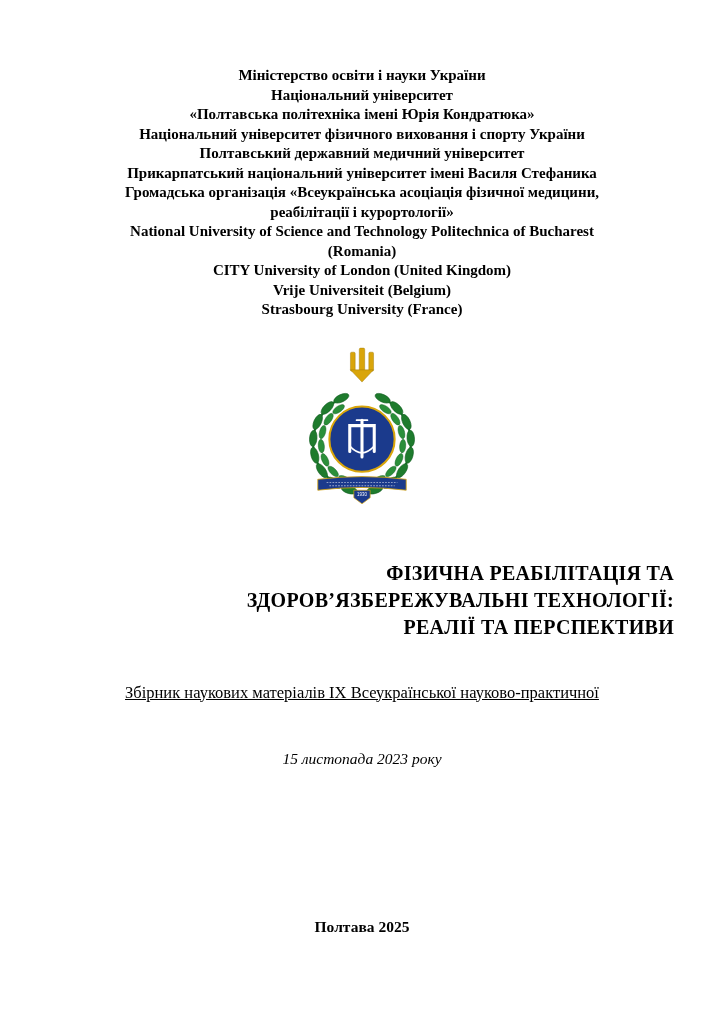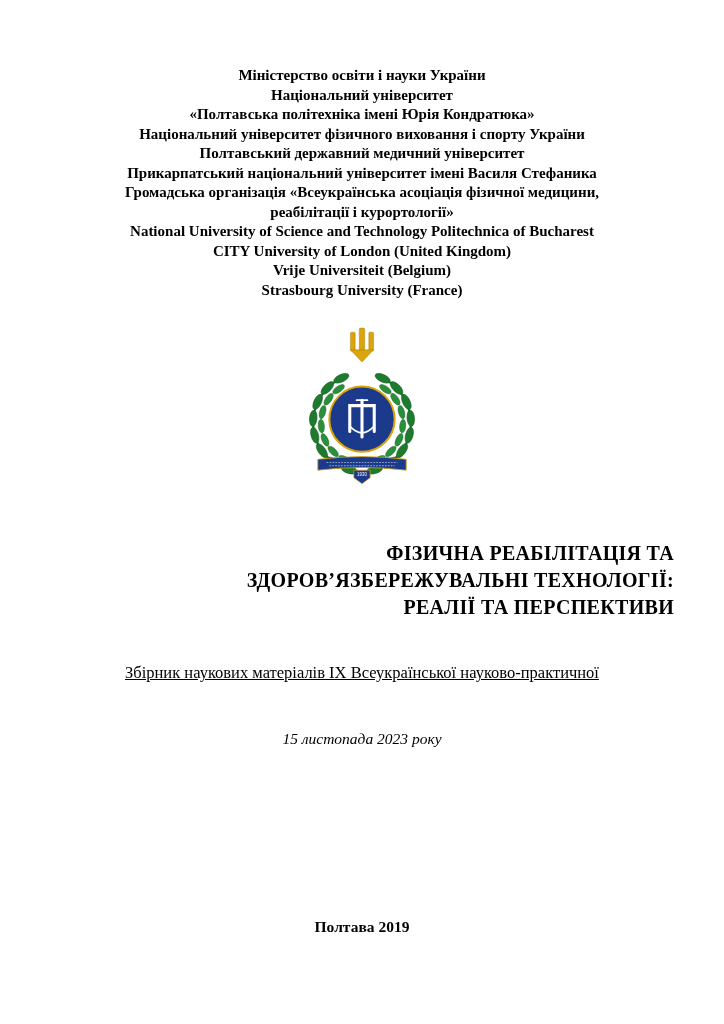--- a/index.html
+++ b/index.html
@@ -80,20 +80,21 @@
   <div class="header-block">
     <div class="header-line">Міністерство освіти і науки України</div>
     <div class="header-line">Національний університет</div>
     <div class="header-line">«Полтавська політехніка імені Юрія Кондратюка»</div>
     <div class="header-line">Національний університет фізичного виховання і спорту України</div>
     <div class="header-line">Полтавський державний медичний університет</div>
     <div class="header-line">Прикарпатський національний університет імені Василя Стефаника</div>
     <div class="header-line">Громадська організація «Всеукраїнська асоціація фізичної медицини,</div>
     <div class="header-line">реабілітації і курортології»</div>
     <div class="header-line">National University of Science and Technology Politechnica of Bucharest</div>
+    <div class="header-line">(Romania)</div>
     <div class="header-line">CITY University of London (United Kingdom)</div>
     <div class="header-line">Vrije Universiteit (Belgium)</div>
     <div class="header-line">Strasbourg University (France)</div>
   </div>
 
   <div class="logo-wrap">
     <svg width="150" height="170" viewBox="0 0 220 250" aria-hidden="true">
 
       <g class="trident">
         <rect x="106" y="6" width="8" height="38" rx="2"></rect>
@@ -164,15 +165,15 @@
     <div class="title-line">ЗДОРОВ’ЯЗБЕРЕЖУВАЛЬНІ ТЕХНОЛОГІЇ:</div>
     <div class="title-line">РЕАЛІЇ ТА ПЕРСПЕКТИВИ</div>
   </div>
 
   <div class="subtitle-block">
     <div class="subtitle-line">Збірник наукових матеріалів ІХ Всеукраїнської науково-практичної</div>
   </div>
 
   <div class="date-line">15 листопада 2023 року</div>
 
-  <div class="footer-line">Полтава 2019</div>
+  <div class="footer-line">Полтава 2025</div>
 
 </div>
 
 </body></html>

